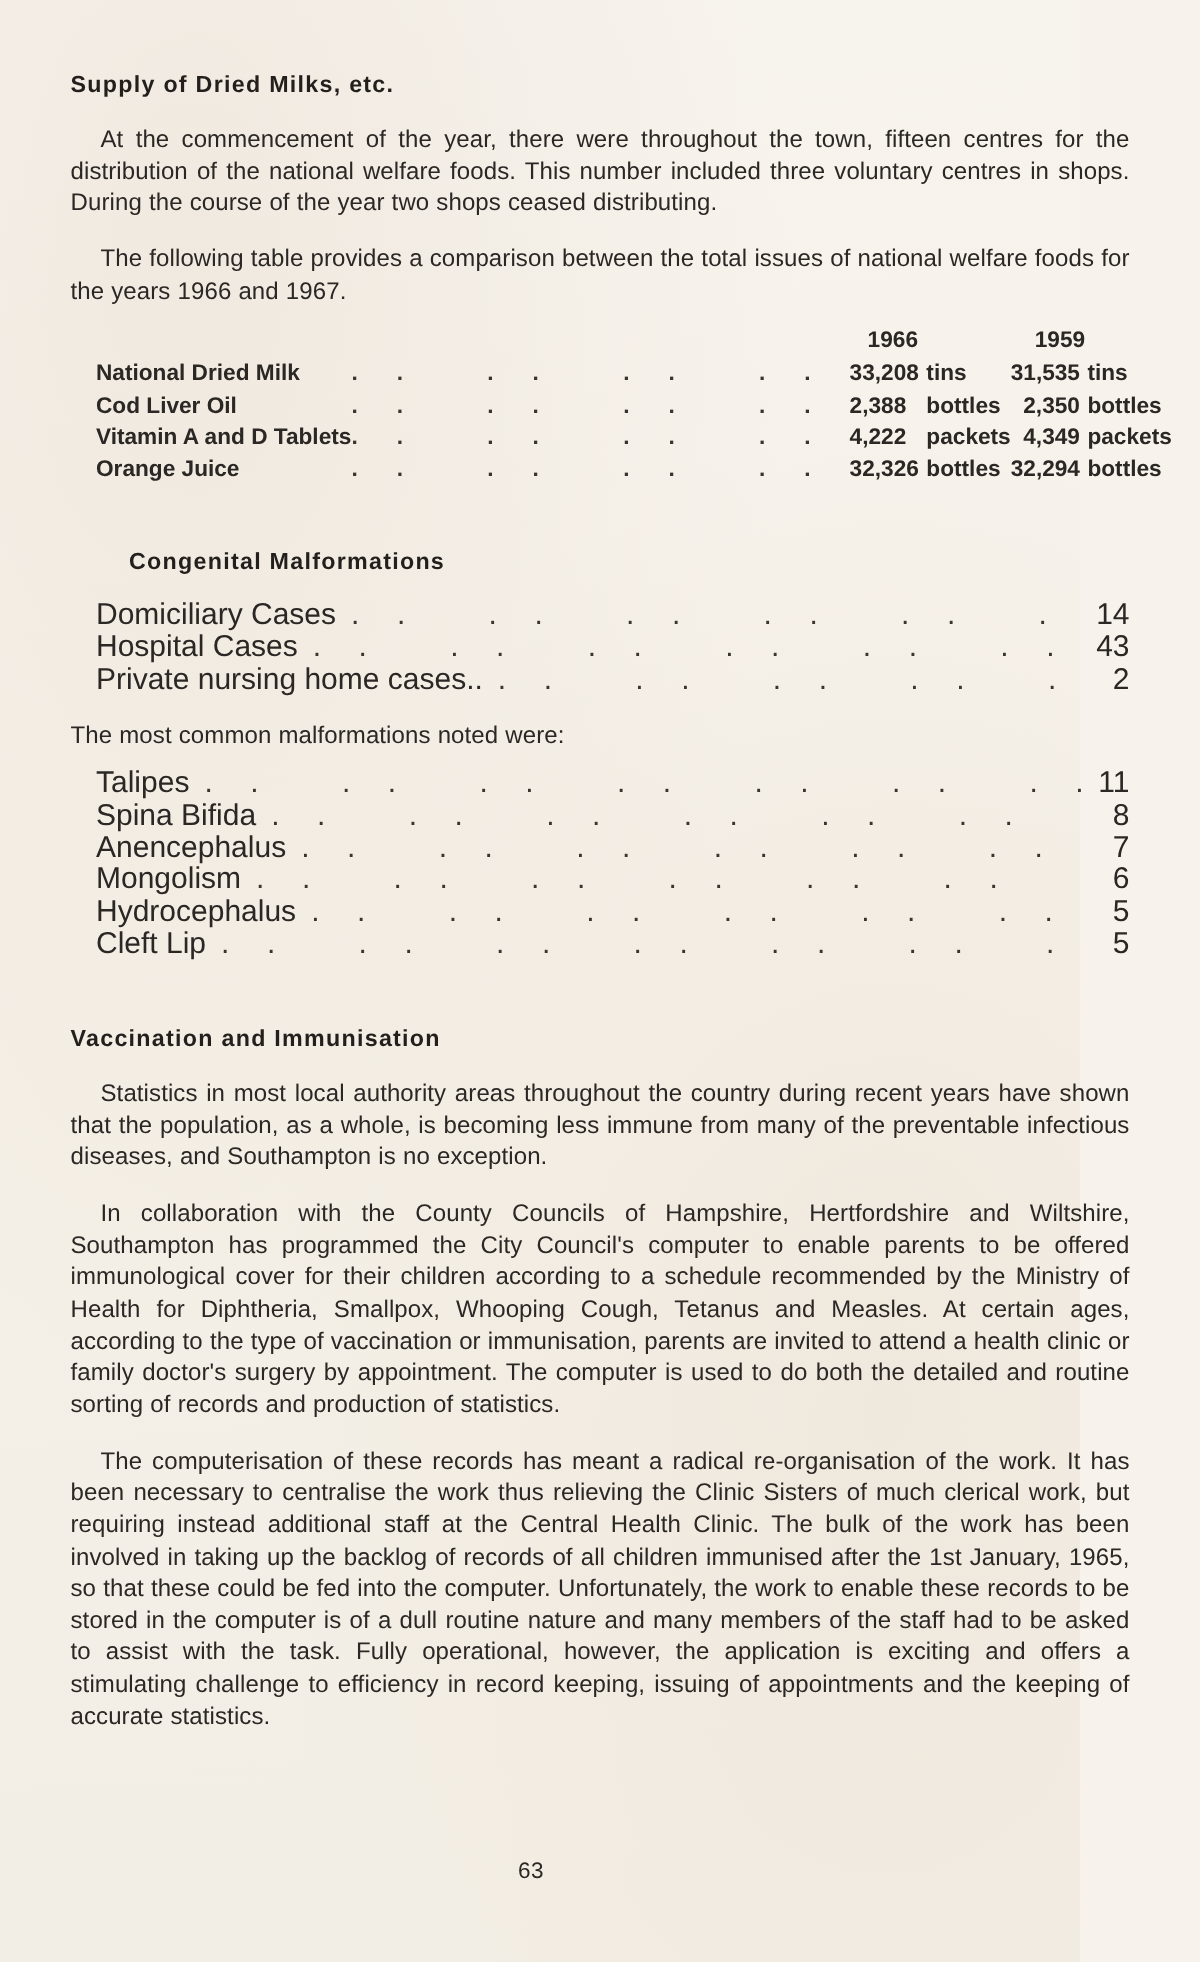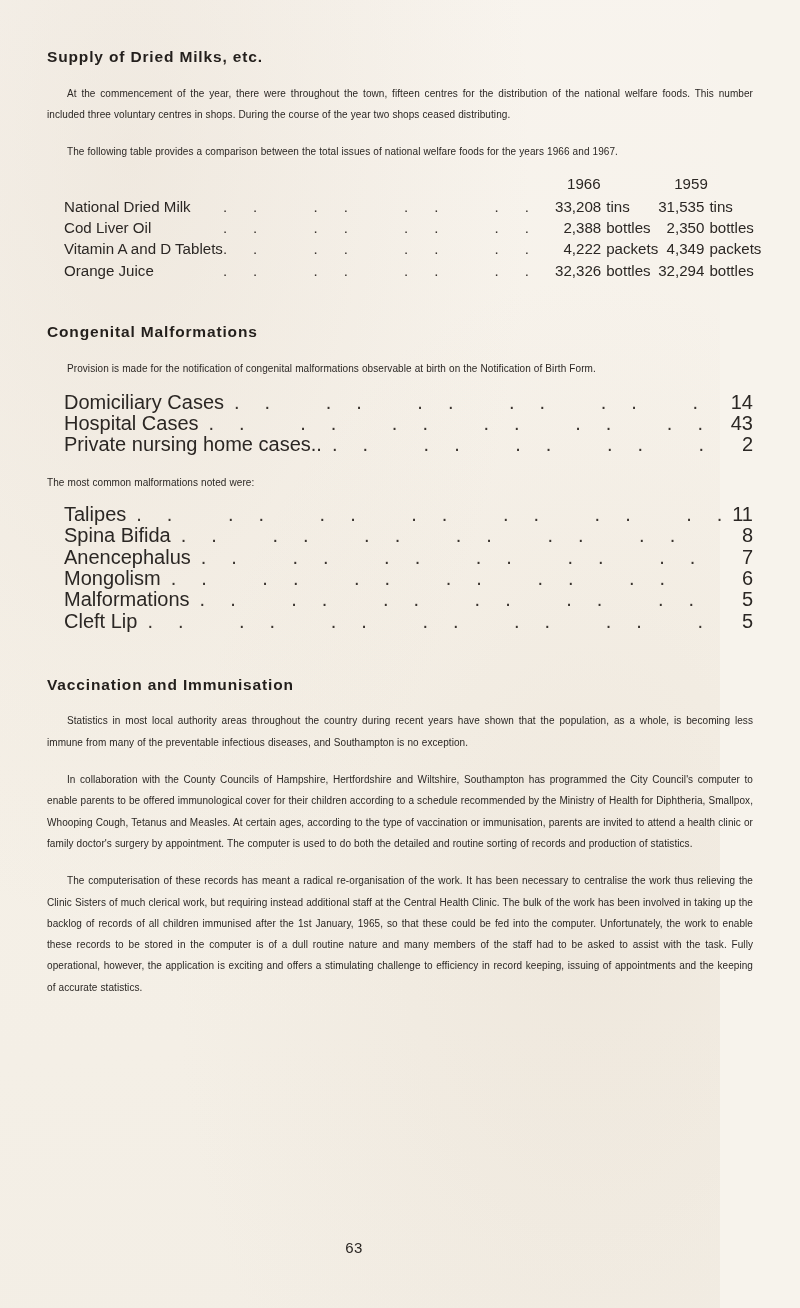--- a/index.html
+++ b/index.html
@@ -30,25 +30,25 @@
   }
 
   h2.section-heading {
     font-size: 15.5px;
     font-weight: bold;
     letter-spacing: 0.85px;
     margin: 0 0 16px 0;
     color: #231f1c;
     line-height: 1.2;
   }
-  h2.section-heading.spaced-top { margin-top: 42px; }
+  h2.section-heading.spaced-top { margin-top: 42px; margin-left: 39px; }
   h2.section-heading.vacc { margin-top: 44px; }
 
   p.body-text {
-    font-size: 10px;
+    font-size: 16px;
     line-height: 21.3px;
     margin: 16px 0 13px 0;
     text-align: justify;
     text-indent: 20px;
     letter-spacing: 0.07px;
     color: #2b2724;
     word-spacing: 0.2px;
   }
   p.body-text.tight { margin-bottom: 11px; }
   p.body-text.no-indent { text-indent: 0; }
@@ -57,27 +57,27 @@
   table.supply-table {
     border-collapse: collapse;
     width: 706px;
     font-size: 15.1px;
     line-height: 21.3px;
     margin: 1px 0 13px 0;
   }
   table.supply-table th,
   table.supply-table td {
     padding: 0;
-    font-weight: normal;
+    font-weight: bold;
     vertical-align: baseline;
     white-space: nowrap;
   }
   table.supply-table .col-label { width: 232px; padding-left: 17px; }
   table.supply-table .col-dots  { width: 140px; }
-  table.supply-table .col-n66   { width: 74px;  text-align: right; }
+  table.supply-table .col-n66   { width: 74px;  text-align: left; }
   table.supply-table .col-u66   { width: 112px; padding-left: 5px; }
   table.supply-table .col-n67   { width: 68px;  text-align: right; }
   table.supply-table .col-u67   { padding-left: 5px; }
   table.supply-table thead th.year-head {
     text-align: center;
     padding-bottom: 1px;
   }
   table.supply-table thead th.y66 { text-align: left; padding-left: 12px; }
   table.supply-table thead th.y67 { text-align: left; padding-left: 16px; }
 
@@ -186,21 +186,20 @@
             <td class="col-u66">bottles</td>
             <td class="col-n67">32,294</td>
             <td class="col-u67">bottles</td>
           </tr>
         </tbody>
     </table>
 
 
     <h2 class="section-heading spaced-top">Congenital Malformations</h2>
 
-    <p class="body-text">Provision is made for the notification of congenital malformations observable at birth on the Notification of Birth Form.</p>
 
 
     <ul class="stat-list" id="sources-list">
         <li>
           <span class="stat-label">Domiciliary Cases</span>
           <span class="stat-leader">.. .. .. .. .. .. .. .. .. ..</span>
           <span class="stat-value">14</span>
         </li>
         <li>
           <span class="stat-label">Hospital Cases</span>
@@ -231,21 +230,21 @@
           <span class="stat-label">Anencephalus</span>
           <span class="stat-leader">.. .. .. .. .. .. .. .. .. ..</span>
           <span class="stat-value">7</span>
         </li>
         <li>
           <span class="stat-label">Mongolism</span>
           <span class="stat-leader">.. .. .. .. .. .. .. .. .. ..</span>
           <span class="stat-value">6</span>
         </li>
         <li>
-          <span class="stat-label">Malformations</span>
+          <span class="stat-label">Hydrocephalus</span>
           <span class="stat-leader">.. .. .. .. .. .. .. .. .. ..</span>
           <span class="stat-value">5</span>
         </li>
         <li>
           <span class="stat-label">Cleft Lip</span>
           <span class="stat-leader">.. .. .. .. .. .. .. .. .. ..</span>
           <span class="stat-value">5</span>
         </li>
       </ul>
 

